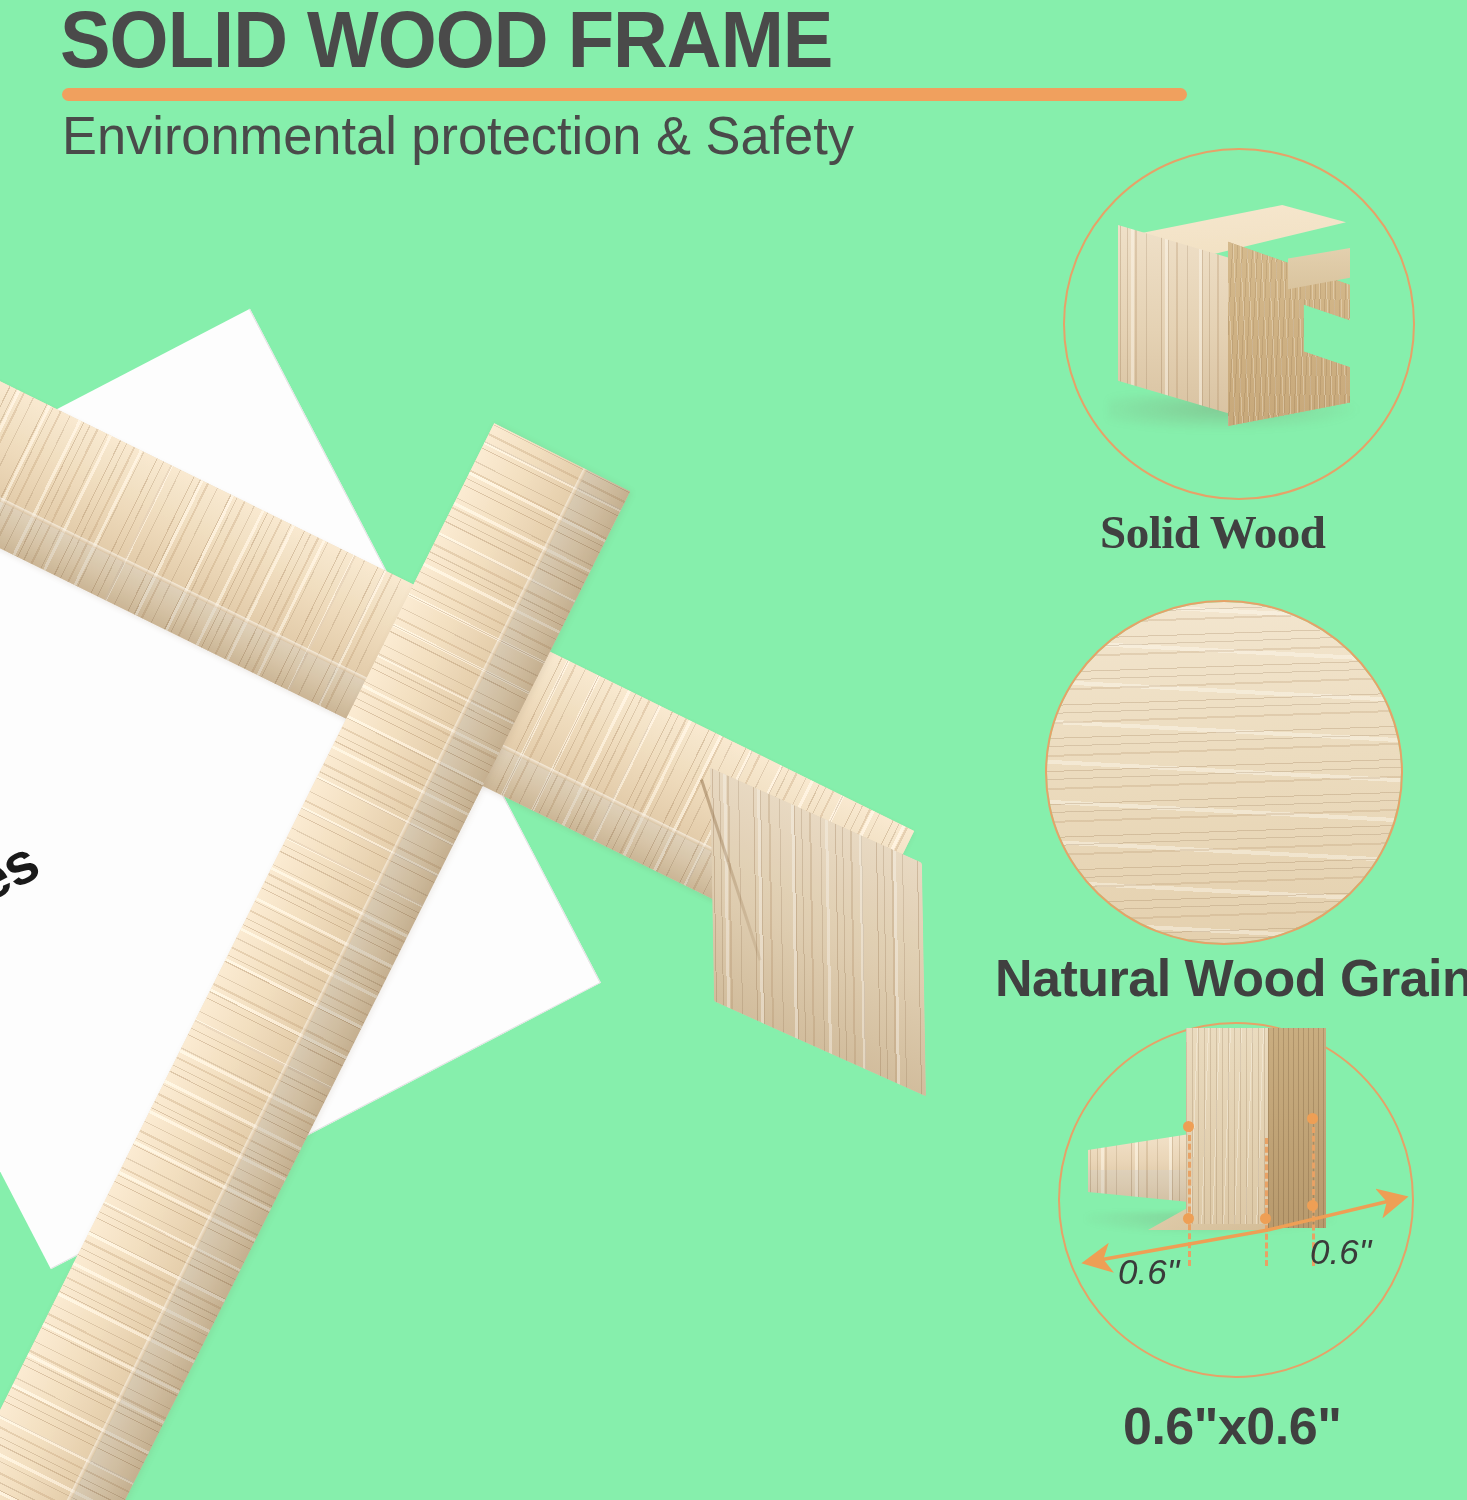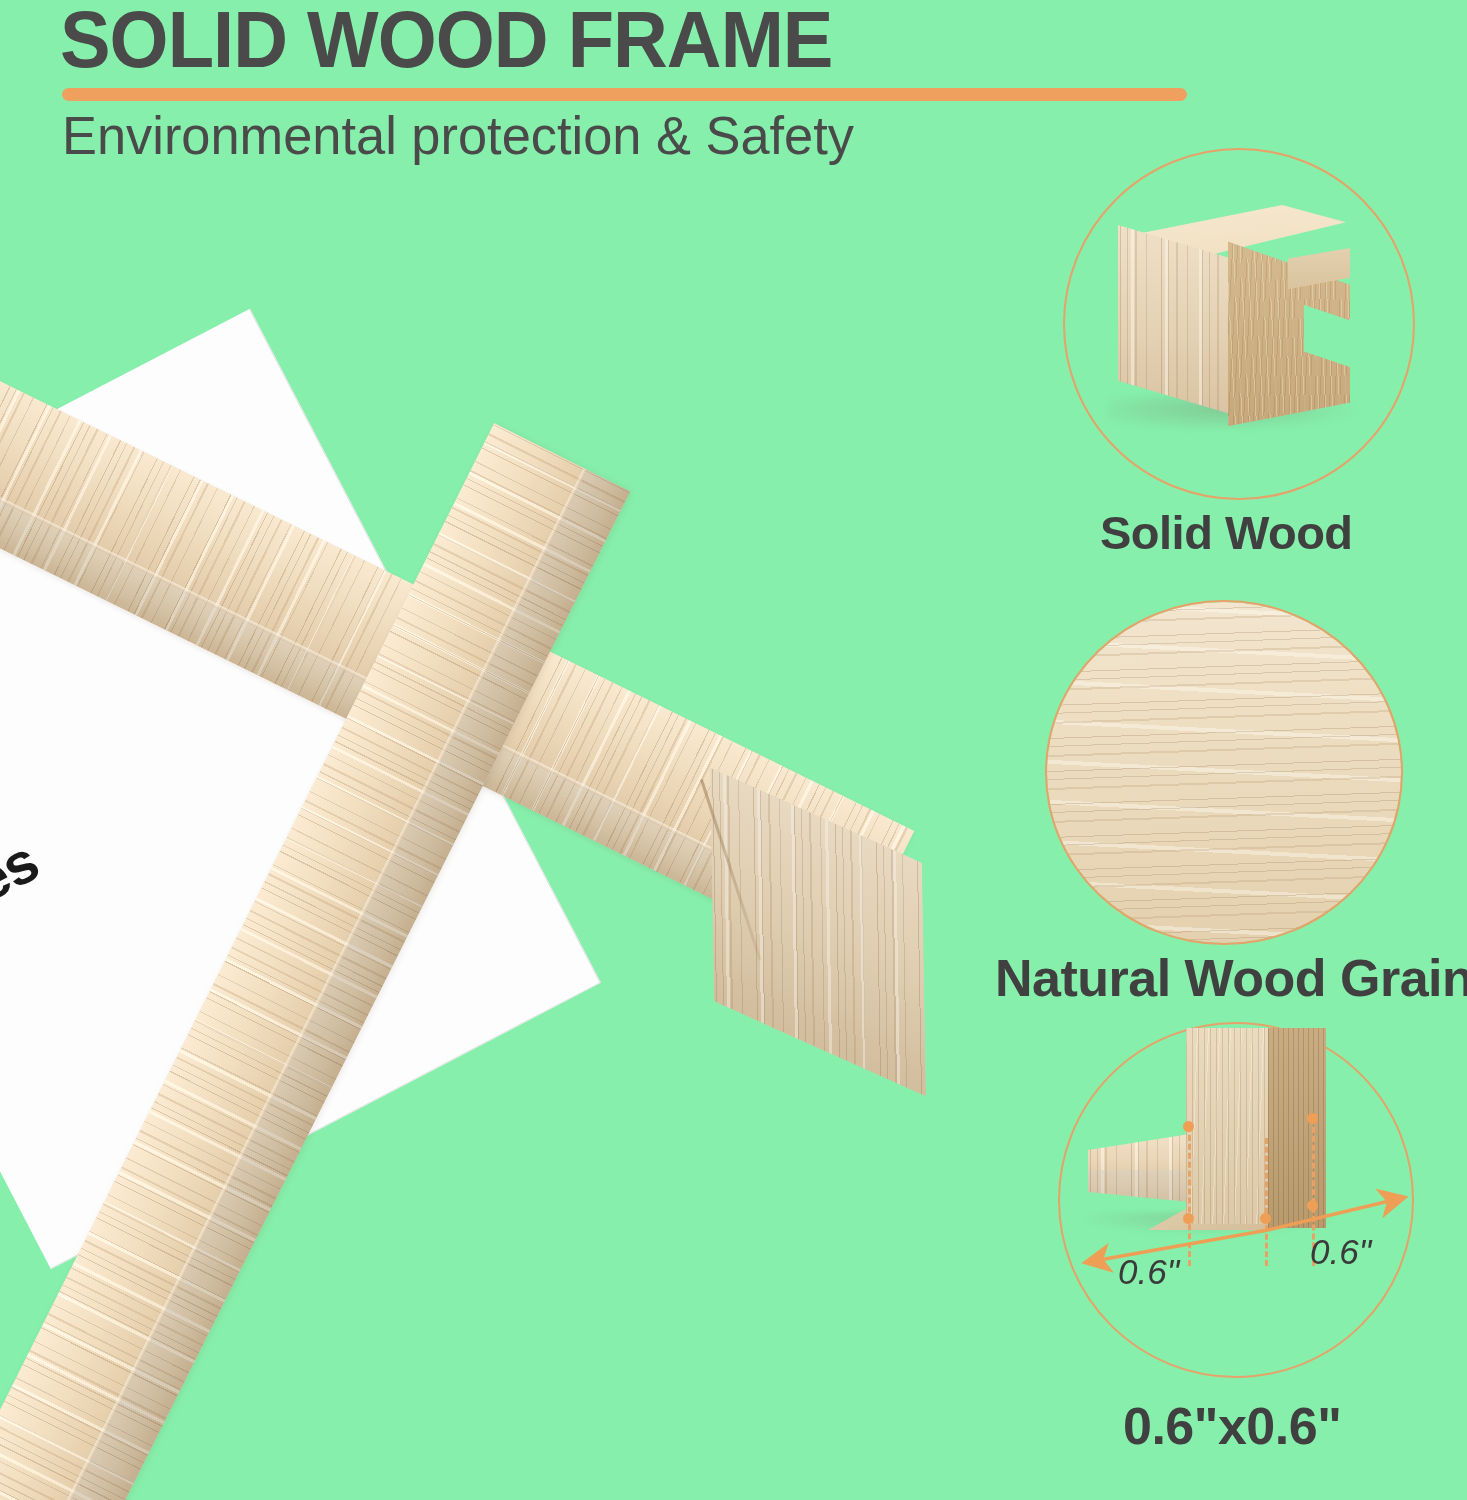--- a/index.html
+++ b/index.html
@@ -202,21 +202,21 @@
     width:62px;height:48px;
     background:linear-gradient(180deg,#e3d0ae,#d8c29c);
     clip-path:polygon(0% 22%, 100% 0%, 100% 62%, 0% 86%);
   }
   .blk-shadow{
     position:absolute;left:1108px;top:395px;
     width:250px;height:36px;
     background:radial-gradient(ellipse at 45% 40%, rgba(120,105,85,.26), rgba(255,255,255,0) 72%);
     filter:blur(3px);
   }
-  #caption-solid{left:1100px;top:505px;font-size:47px;}
+  #caption-solid{left:1100px;top:505px;font-size:47px;font-family:Liberation Serif, serif;}
 
   
   #circle-grain{left:1045px;top:600px;width:358px;height:345px;}
   .grain-fill{
     position:absolute;left:1047px;top:602px;
     width:354px;height:341px;
     border-radius:50%;
     background-color:#f0e0c6;
     background-image:
       repeating-linear-gradient(178deg,

